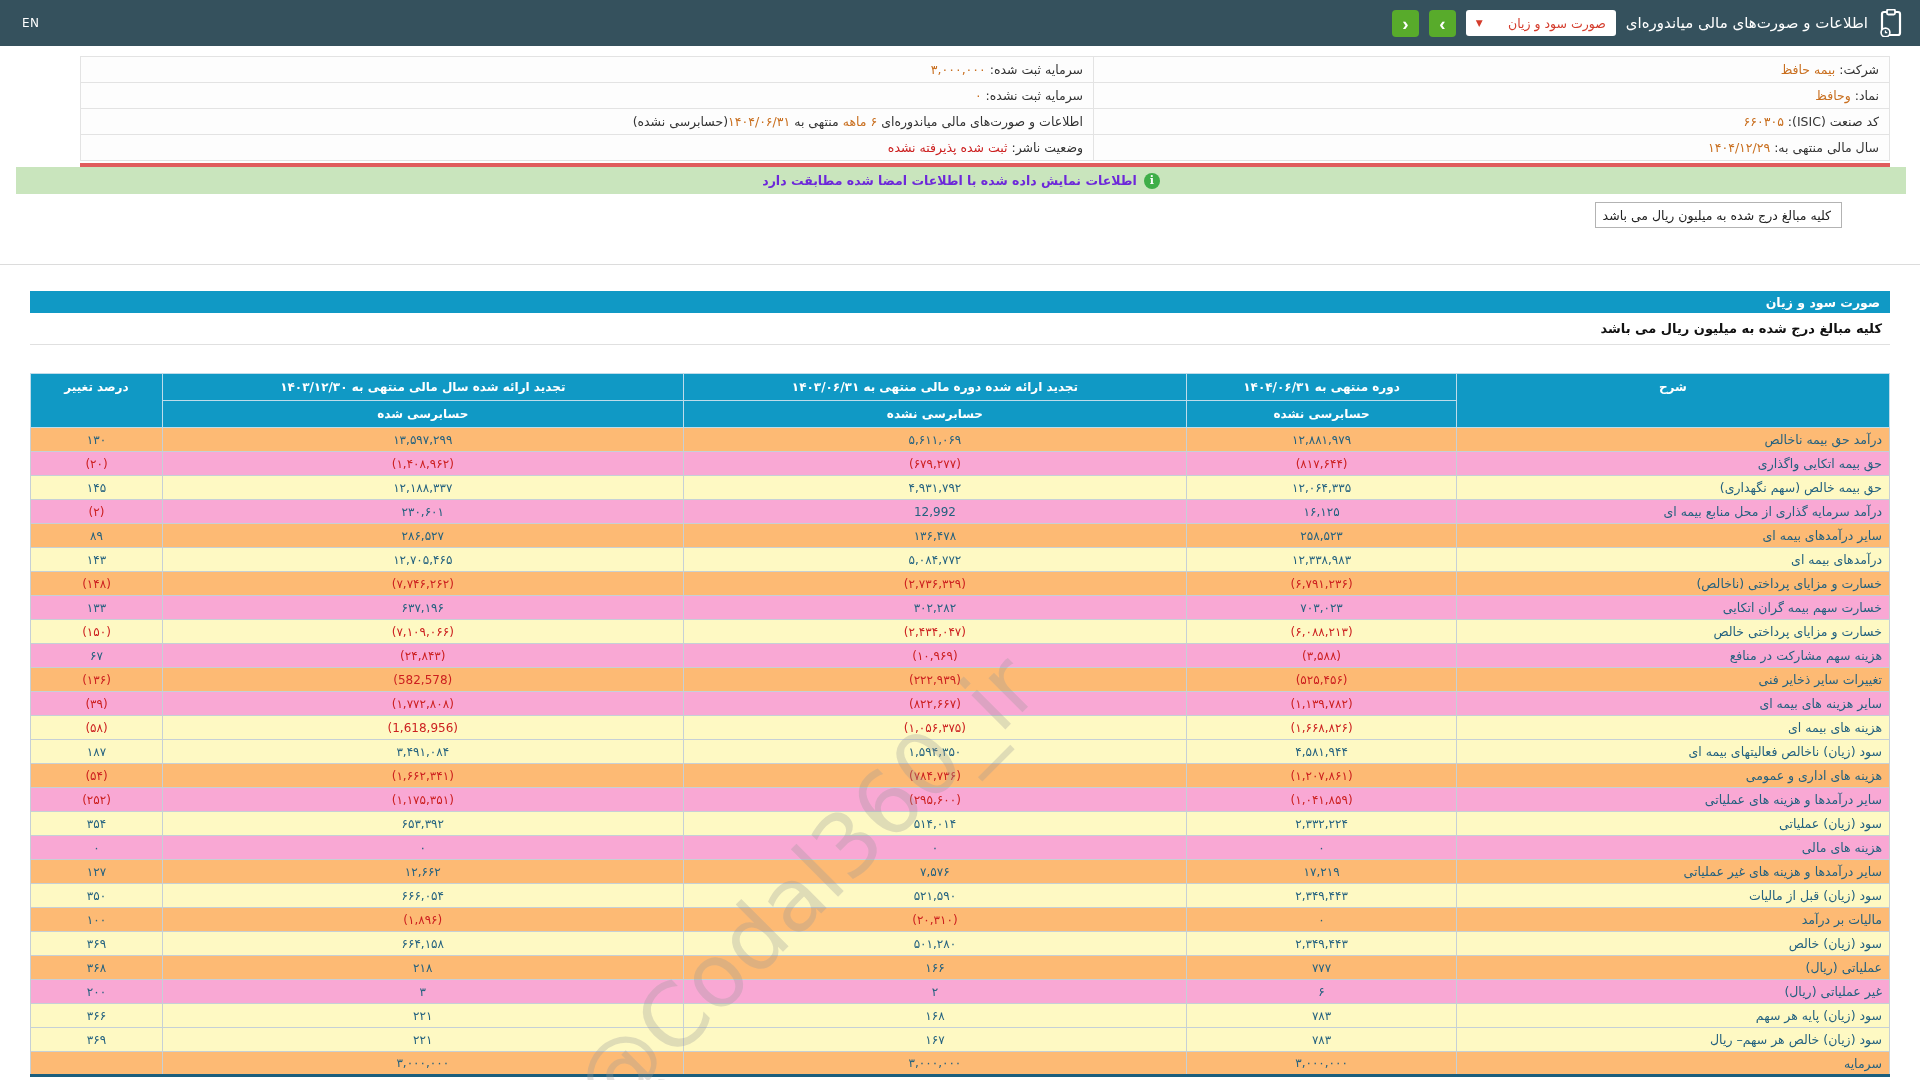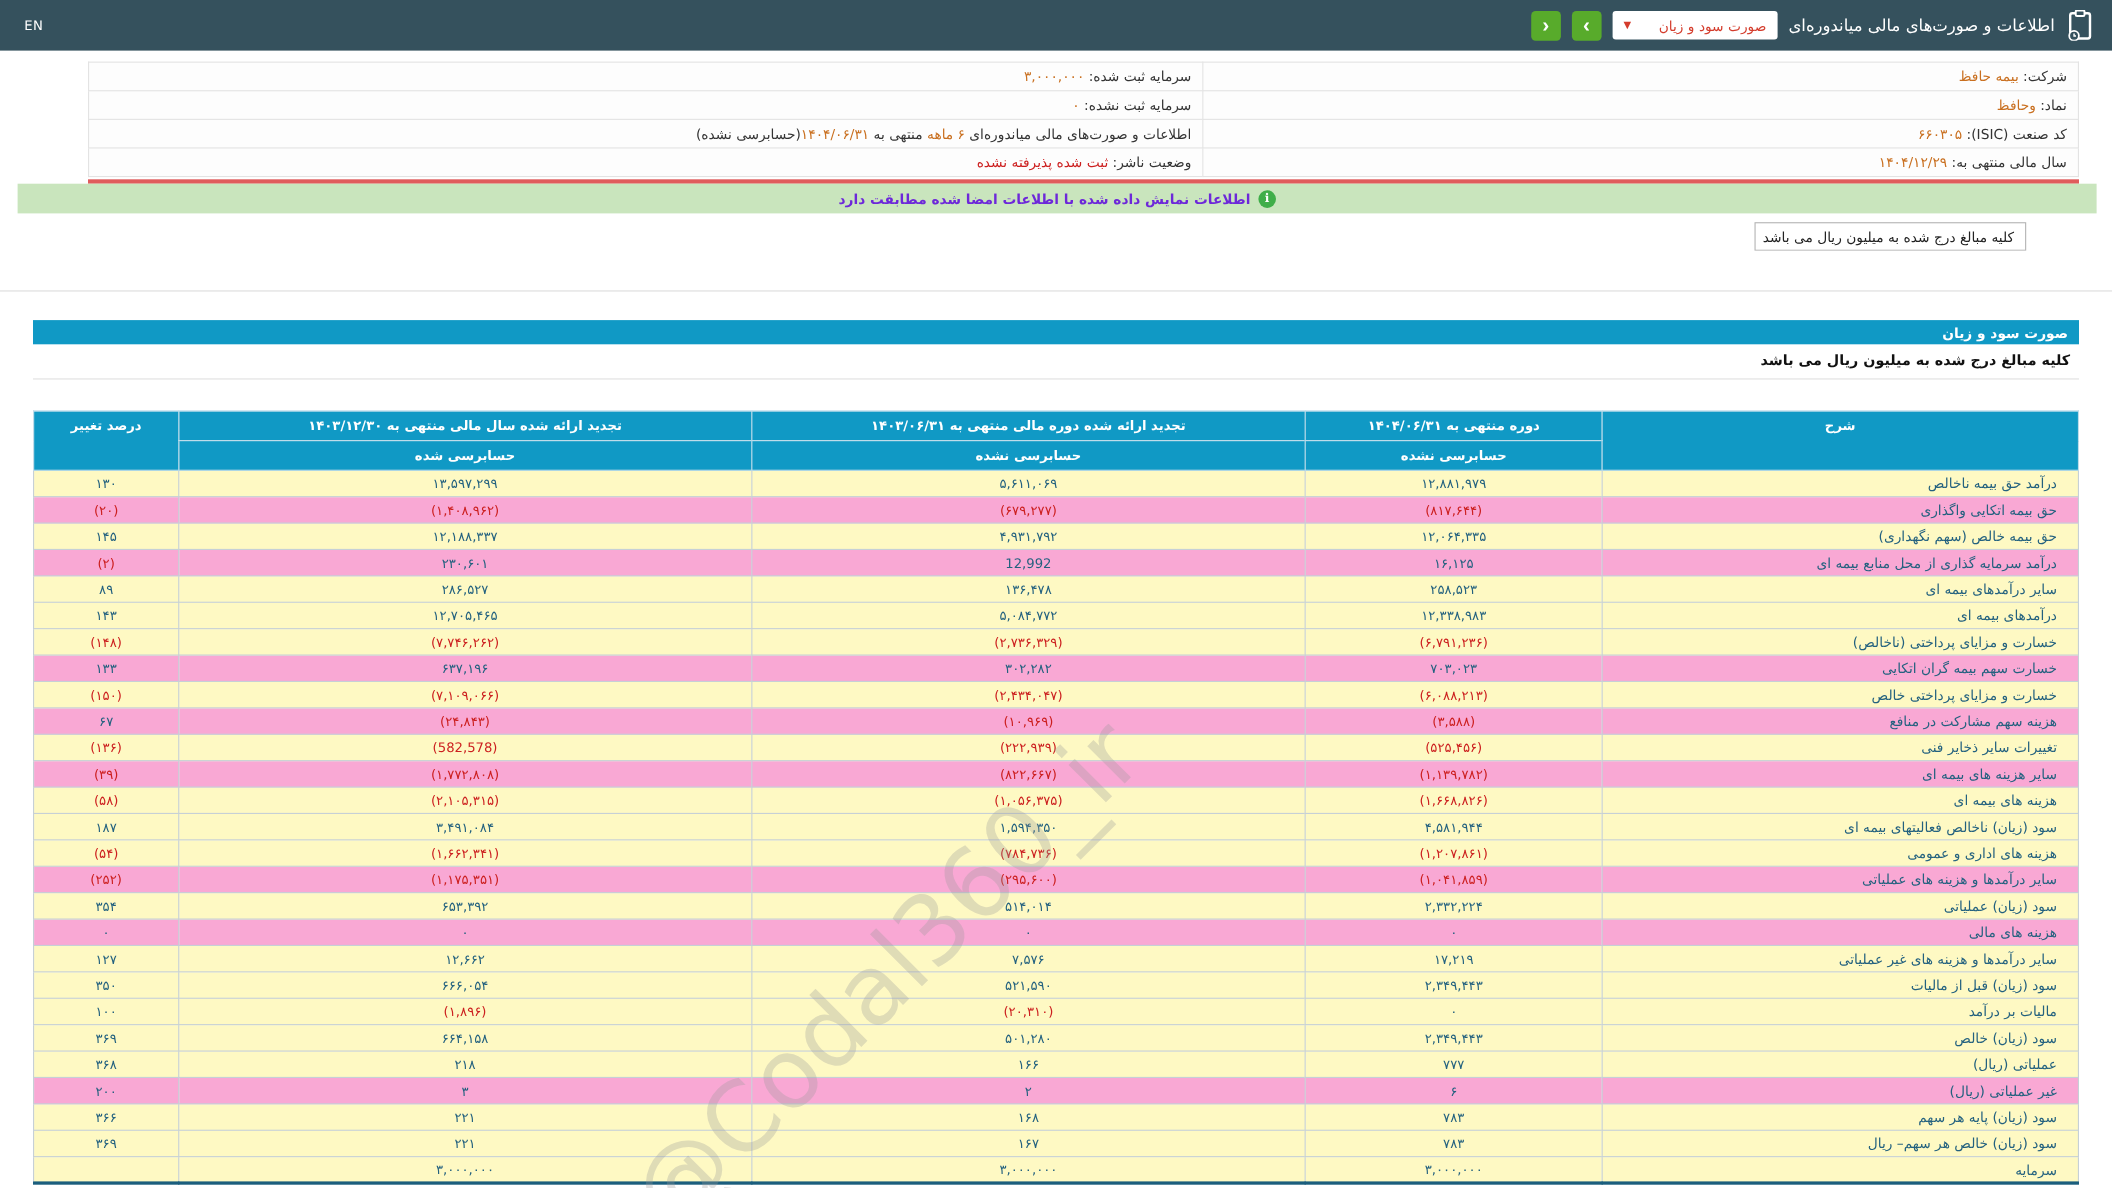--- a/index.html
+++ b/index.html
@@ -56,24 +56,24 @@
   .table-gap { height:28px; }
 
   
   table.main { width:100%; border-collapse:collapse; table-layout:fixed;
     border:1px solid #c2cdd4; border-bottom:3px solid #1b5e7d; }
   table.main th { background:#1099c5; color:#ffffff; font-size:12px; font-weight:bold;
     border:1px solid #bfdcea; height:27px; text-align:center; vertical-align:middle; padding:2px 20px; }
   table.main th.merged { vertical-align:top; padding-top:6px; }
   table.main td { border:1px solid #c6d0d6; height:24px; font-size:12px;
     text-align:center; vertical-align:middle; padding:1px 4px; color:#23617f; }
-  table.main td.lbl { text-align:right; padding-right:19px; font-size:12.5px; }
+  table.main td.lbl { text-align:right; padding-right:7px; font-size:12.5px; }
   td .num { direction:ltr; unicode-bidi:isolate; }
   table.main td.neg { color:#cc1f1f; }
-  tr.bg-w td { background:#fef9c3; }
+  tr.bg-w td { background:#fdba74; }
   tr.bg-b td { background:#f9a8d4; }
   tr.bg-t td { background:#fef9c3; }
 
   
   .watermark { position:absolute; left:470px; top:560px; z-index:40; pointer-events:none;
     transform:rotate(-45deg); transform-origin:center; direction:ltr;
     font-size:88px; color:#9a9a9a; opacity:.30; white-space:nowrap; }
 </style>
 </head>
 <body>
@@ -243,21 +243,21 @@
           <td class="lbl">سایر هزینه های بیمه ای</td>
           <td class="neg"><span class="num">(۱,۱۳۹,۷۸۲)</span></td>
           <td class="neg"><span class="num">(۸۲۲,۶۶۷)</span></td>
           <td class="neg"><span class="num">(۱,۷۷۲,۸۰۸)</span></td>
           <td class="neg"><span class="num">(۳۹)</span></td>
         </tr>
         <tr class="bg-t">
           <td class="lbl">هزینه های بیمه ای</td>
           <td class="neg"><span class="num">(۱,۶۶۸,۸۲۶)</span></td>
           <td class="neg"><span class="num">(۱,۰۵۶,۳۷۵)</span></td>
-          <td class="neg"><span class="num">(۲,۱۰۵,۳۱۵)</span></td>
+          <td class="neg"><span class="num">(1,618,956)</span></td>
           <td class="neg"><span class="num">(۵۸)</span></td>
         </tr>
         <tr class="bg-t">
           <td class="lbl">سود (زیان) ناخالص فعالیتهای بیمه ای</td>
           <td><span class="num">۴,۵۸۱,۹۴۴</span></td>
           <td><span class="num">۱,۵۹۴,۳۵۰</span></td>
           <td><span class="num">۳,۴۹۱,۰۸۴</span></td>
           <td><span class="num">۱۸۷</span></td>
         </tr>
         <tr class="bg-w">

